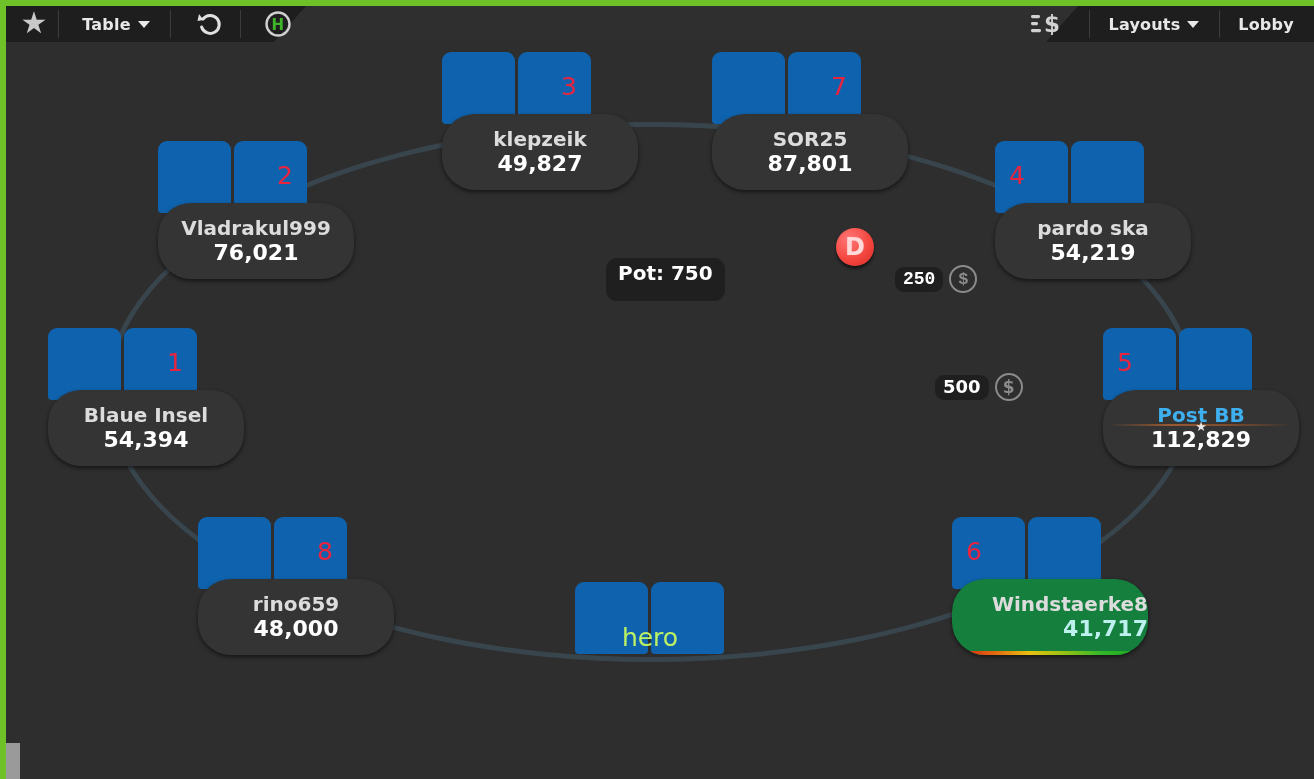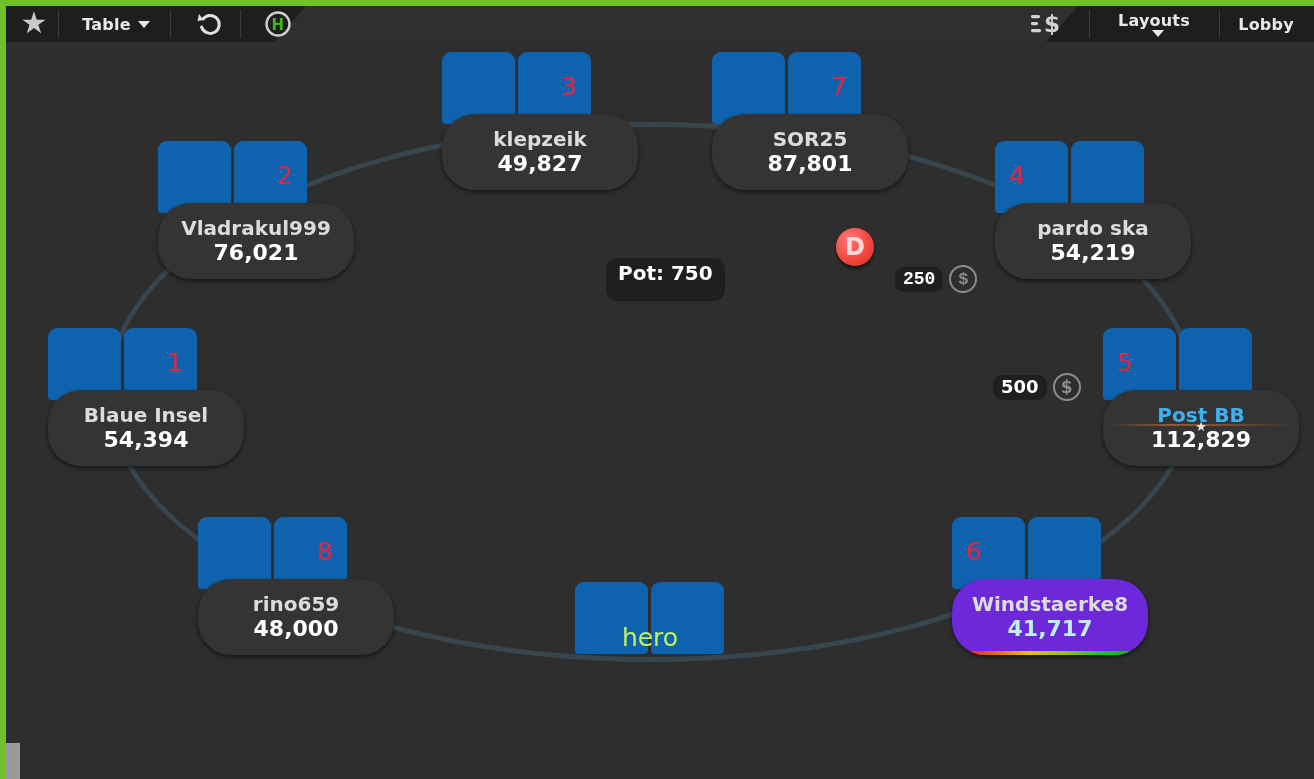--- a/index.html
+++ b/index.html
@@ -124,21 +124,21 @@
     position:relative;
     width:196px; height:76px;
     margin:-10px auto 0;
     background:#343434;
     border-radius:33px;
     box-shadow:0 2px 4px rgba(0,0,0,.55);
     display:flex; flex-direction:column;
     align-items:center; justify-content:center;
     overflow:hidden;
   }
-  .plate.active { background:#6d28d9; }
+  .plate.active { background:#15803d;align-items:flex-end; }
   .pname {
     color:#dcdcdc;
     font-size:20px; line-height:24px; font-weight:bold;
     white-space:nowrap;
   }
   .pname.highlight { color:#3fb0ef; }
   .pstack {
     color:#ffffff;
     font-size:22px; line-height:26px; font-weight:bold;
     white-space:nowrap;
@@ -251,21 +251,21 @@
       <div class="tb-item" style="right:232px;width:70px;">
         <svg class="cash-ico" viewBox="0 0 34 26">
           <rect x="1" y="4" width="9" height="3.2" rx="1.4" fill="#d2d2d2"></rect>
           <rect x="1" y="11" width="7" height="3.2" rx="1.4" fill="#d2d2d2"></rect>
           <rect x="1" y="18" width="10" height="3.2" rx="1.4" fill="#d2d2d2"></rect>
           <text x="22" y="21" text-anchor="middle" font-family="DejaVu Sans, sans-serif" font-size="23" font-weight="bold" fill="#d2d2d2">$</text>
         </svg>
       </div>
       <div class="tb-sep" style="right:224px;"></div>
 
-      <div class="tb-item" style="right:100px;width:120px;flex-direction:column;">
+      <div class="tb-item" style="right:100px;width:120px;">
         <span>Layouts</span>
         <span class="caret"></span>
       </div>
       <div class="tb-sep" style="right:94px;"></div>
 
       <div class="tb-item" style="right:4px;width:88px;">
         <span>Lobby</span>
       </div>
     </div>
 
@@ -274,21 +274,21 @@
 
       <div class="pot" style="left:600px; top:216px;">Pot: 750</div>
 
       <div class="dealer-btn" style="left:830px; top:186px;">D</div>
 
       <div class="bet" style="left:889px; top:223px;font-family:Liberation Mono, monospace;">
         <span class="bet-amt">250</span>
         <span class="chip">$</span>
       </div>
 
-      <div class="bet" style="left:987px; top:331px;">
+      <div class="bet" style="left:929px; top:331px;">
         <span class="bet-amt">500</span>
         <span class="chip">$</span>
       </div>
 
       <div class="seat" id="seat-klepzeik" style="left:436px;  top:10px;">
           <div class="cards">
             <div class="card"></div>
             <div class="card">
               <div class="seatnum right">3</div>
             </div>

